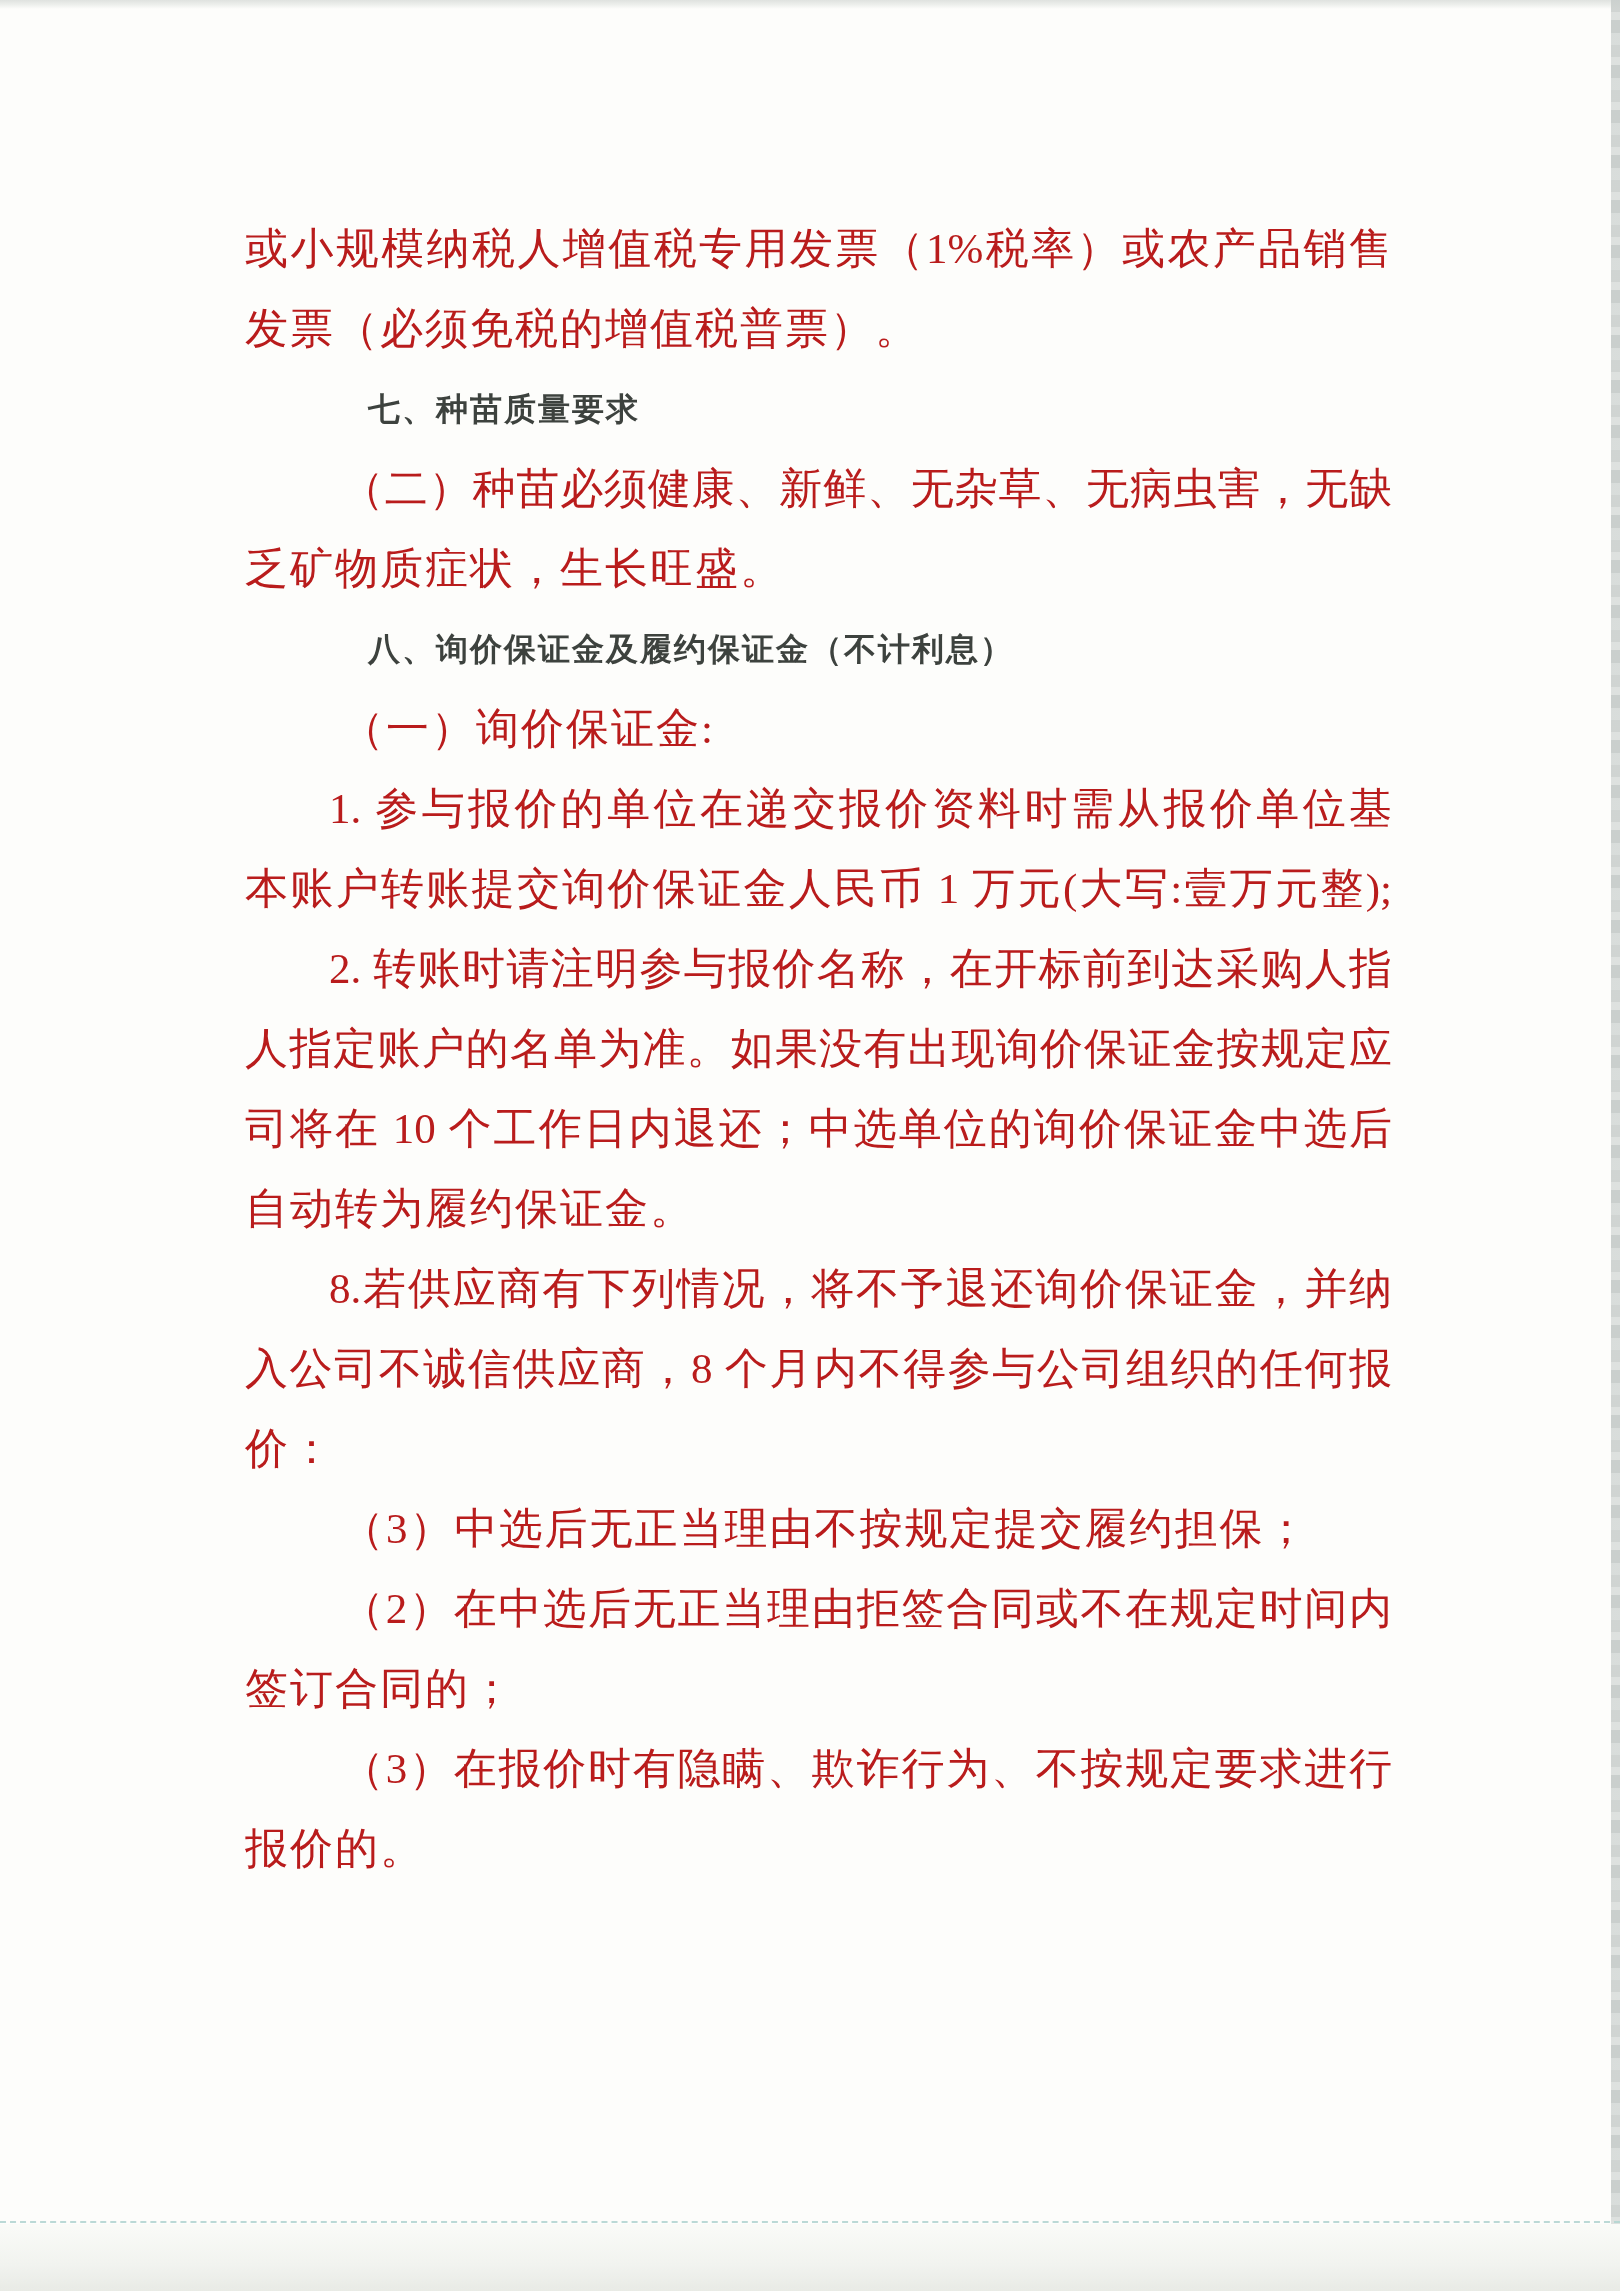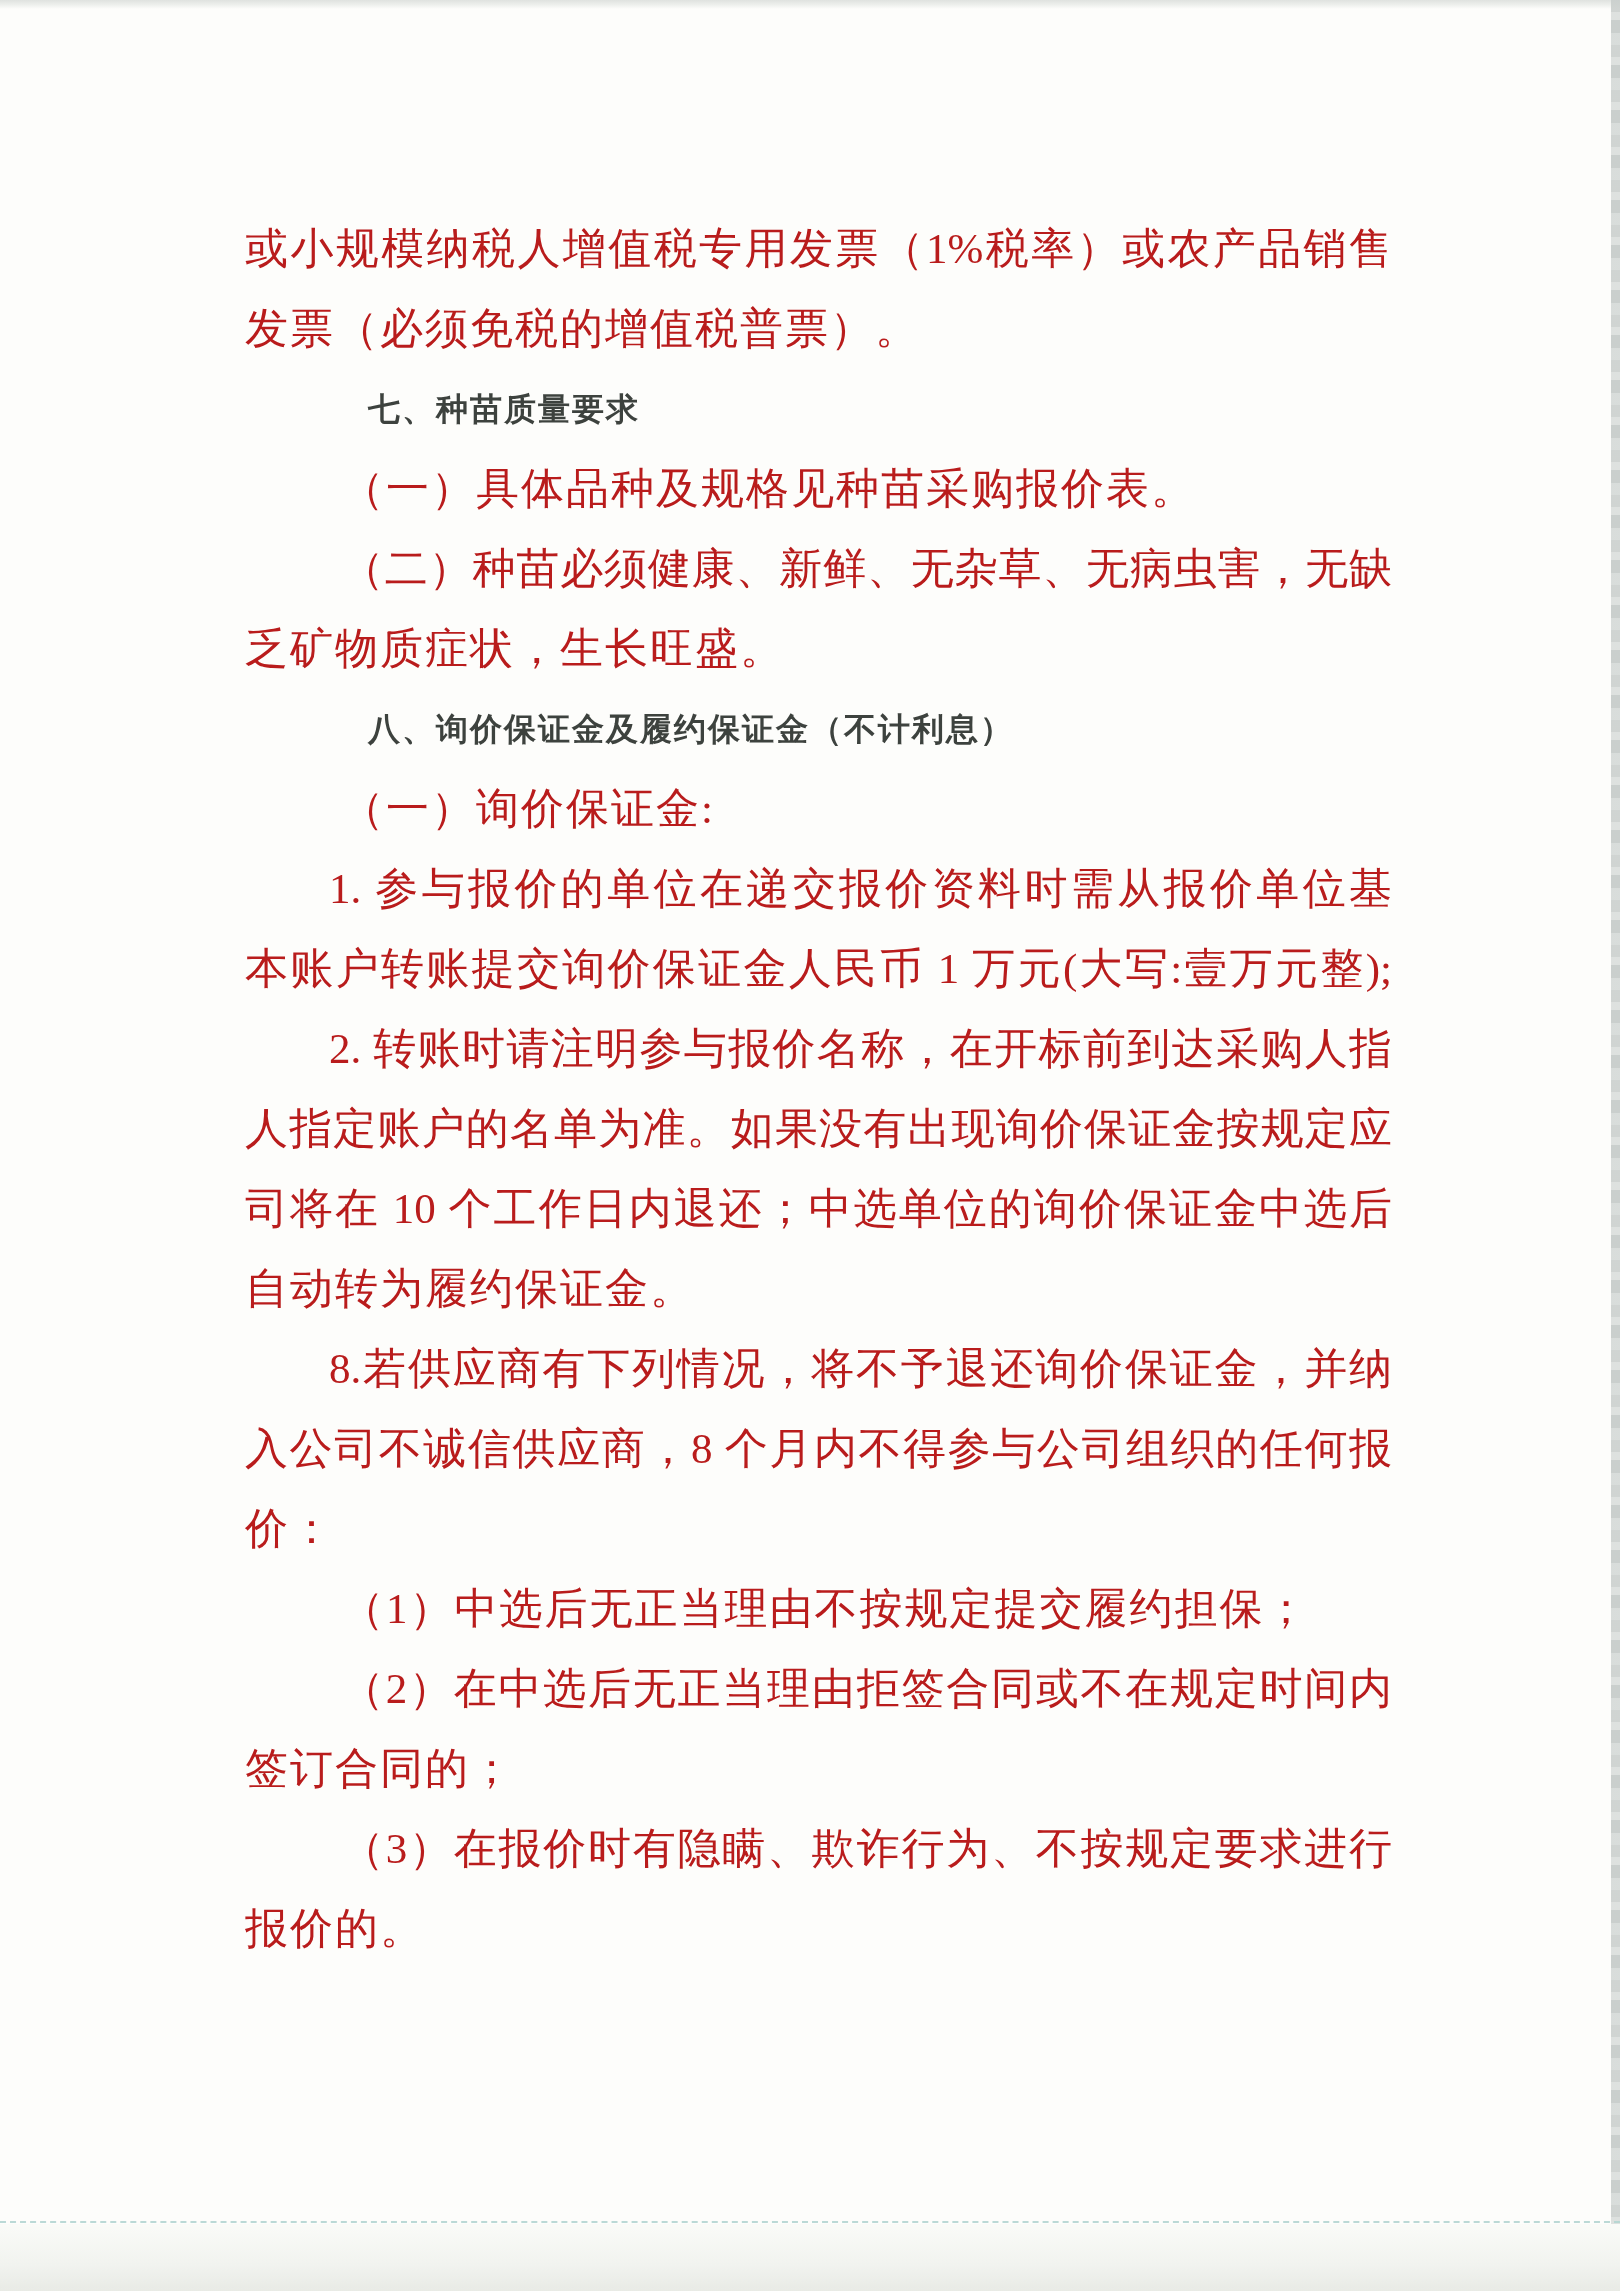--- a/index.html
+++ b/index.html
@@ -63,35 +63,34 @@
 
 <div class="page">
 
   <div class="top-edge"></div>
   <div class="right-edge"></div>
 
   <div class="content">
     <div class="line justify">或小规模纳税人增值税专用发票（1%税率）或农产品销售</div>
     <div class="line">发票（必须免税的增值税普票）。</div>
     <div class="line heading i-head">七、种苗质量要求</div>
-    <div class="line i-para">（一）具体品种及规格见种苗采购报价表。</div>
     <div class="line justify i-para">（二）种苗必须健康、新鲜、无杂草、无病虫害，无缺</div>
     <div class="line">乏矿物质症状，生长旺盛。</div>
     <div class="line heading i-head">八、询价保证金及履约保证金（不计利息）</div>
     <div class="line i-para">（一）询价保证金:</div>
     <div class="line justify i-num">1. 参与报价的单位在递交报价资料时需从报价单位基</div>
     <div class="line justify">本账户转账提交询价保证金人民币 1 万元(大写:壹万元整);</div>
     <div class="line justify i-num">2. 转账时请注明参与报价名称，在开标前到达采购人指</div>
     <div class="line justify">人指定账户的名单为准。如果没有出现询价保证金按规定应</div>
     <div class="line justify">司将在 10 个工作日内退还；中选单位的询价保证金中选后</div>
     <div class="line">自动转为履约保证金。</div>
     <div class="line justify i-num">8.若供应商有下列情况，将不予退还询价保证金，并纳</div>
     <div class="line justify">入公司不诚信供应商，8 个月内不得参与公司组织的任何报</div>
     <div class="line">价：</div>
-    <div class="line i-para">（1）中选后无正当理由不按规定提交履约担保；</div>
+    <div class="line i-para">（3）中选后无正当理由不按规定提交履约担保；</div>
     <div class="line justify i-para">（2）在中选后无正当理由拒签合同或不在规定时间内</div>
     <div class="line">签订合同的；</div>
     <div class="line justify i-para">（3）在报价时有隐瞒、欺诈行为、不按规定要求进行</div>
     <div class="line">报价的。</div>
   </div>
 
 
   <div class="bottom-rule"></div>
   <div class="bottom-area"></div>
 

